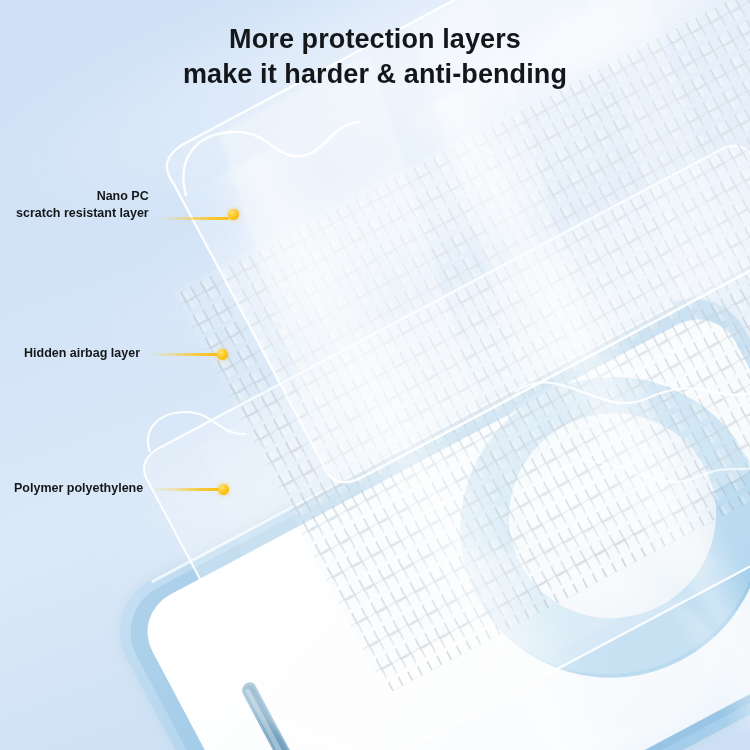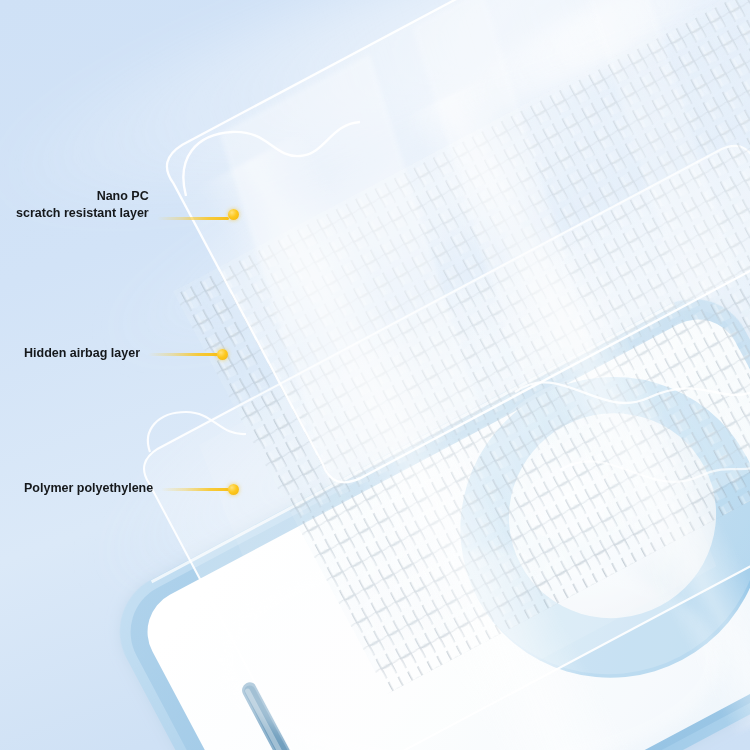--- a/index.html
+++ b/index.html
@@ -105,21 +105,21 @@
     box-shadow: 0 0 4px rgba(248,190,20,.6);
     margin-left: -1px;
     flex: 0 0 auto;
   }
 
   .callout-1 { left: 16px; top: 200px; align-items: flex-end; }
   .callout-1 .label { margin-bottom: -3px; }
   .callout-1 .leader { width: 72px; }
   .callout-2 { left: 24px; top: 344px; }
   .callout-2 .leader { width: 70px; }
-  .callout-3 { left: 24px; top: 479px; }
+  .callout-3 { left: 14px; top: 479px; }
   .callout-3 .leader { width: 68px; }
 
   svg { display: block; }
   .abs { position: absolute; left: 0; top: 0; }
 </style>
 </head>
 <body>
 
 <div class="stage">
 
@@ -297,20 +297,24 @@
       <path d="M515 392 C560 360 600 420 648 398 C700 374 720 404 752 392" stroke="#ffffff" stroke-width="2.4" fill="none" opacity=".85"></path>
       <path d="M560 470 C610 440 648 500 700 476 C726 464 738 472 752 468" stroke="#ffffff" stroke-width="2.2" fill="none" opacity=".7"></path>
 
       <path d="M186 196 C176 158 196 134 232 132 C268 130 274 158 300 156 C326 154 330 124 360 122" stroke="#ffffff" stroke-width="2.4" fill="none" opacity=".95"></path>
 
       <path d="M150 452 C142 430 158 412 186 412 C214 412 220 436 246 434" stroke="#ffffff" stroke-width="2.2" fill="none" opacity=".9"></path>
 
     </g>
   </svg>
 
+  <div class="headline">
+    <span>More protection layers</span>
+    <span class="l2">make it harder &amp; anti-bending</span>
+  </div>
 
   <div class="callout callout-1">
     <div class="label">Nano PC
 scratch resistant layer</div>
     <div class="leader"></div>
     <div class="dot"></div>
   </div>
 
   <div class="callout callout-2">
     <div class="label">Hidden airbag layer</div>

